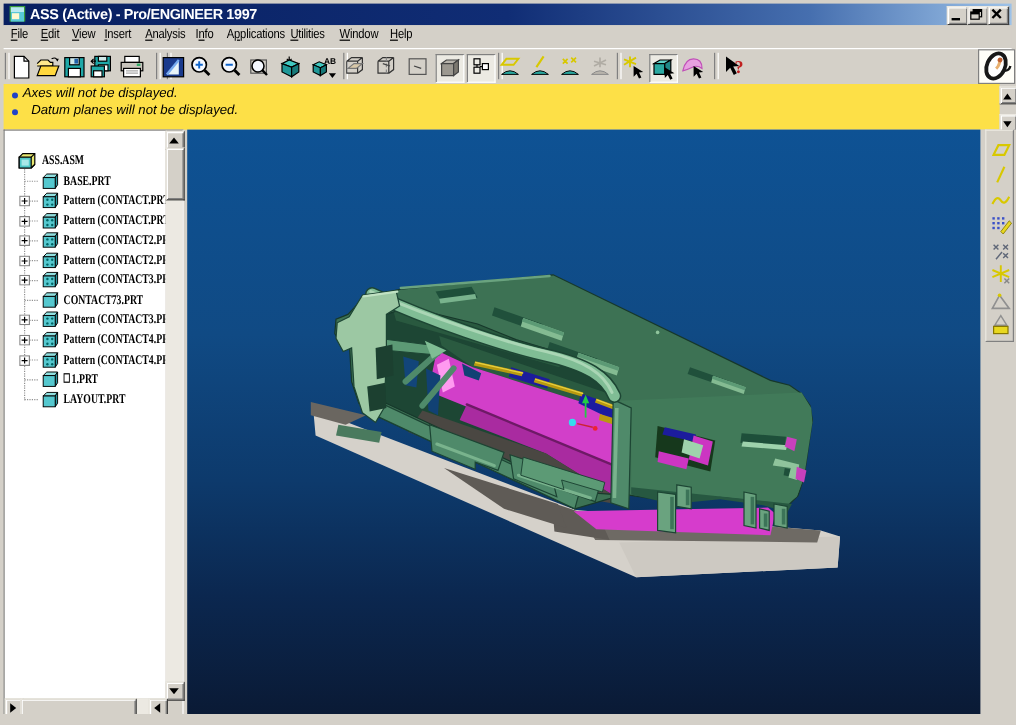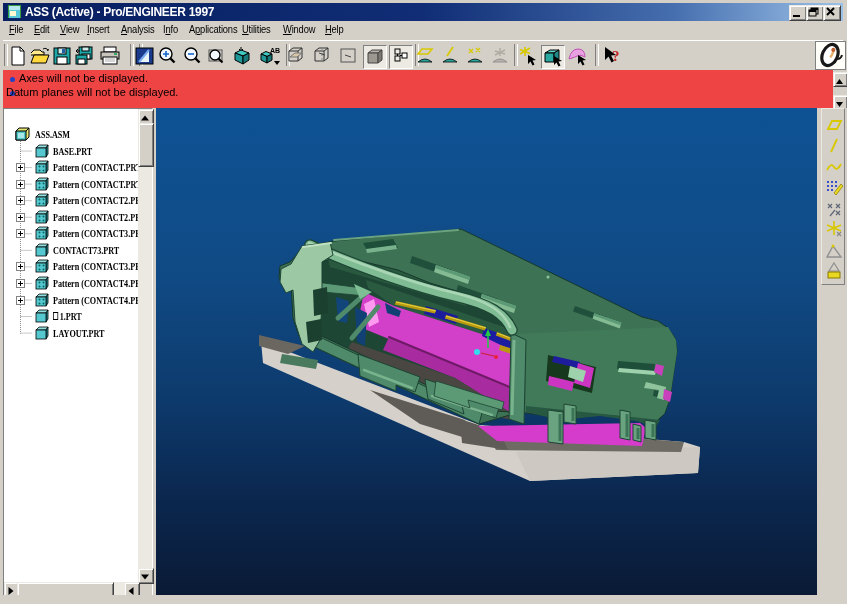--- a/index.html
+++ b/index.html
@@ -7,21 +7,21 @@
   .abs{position:absolute;}
   #titlebar{left:3px;top:3px;width:840px;height:18px;background:linear-gradient(90deg,#081f60 0%,#102d75 50%,#466faf 80%,#9dc2e8 100%);color:#fff;font-weight:bold;font-size:12px;}
   #titletext{left:22px;top:2px;letter-spacing:-0.3px;}
   .capbtn{width:16px;height:14px;top:2px;background:#d4d0c8;border:1px solid;border-color:#ece9e2 #404040 #404040 #ece9e2;box-shadow:inset 1px 1px 0 #fff, inset -1px -1px 0 #808080;}
   #menubar{left:3px;top:21px;width:840px;height:28px;background:#d4d0c8;font-size:11px;color:#000;letter-spacing:-0.2px;}
   .mi{position:absolute;top:2px;transform:scaleX(0.85);transform-origin:0 50%;}
   #toolbar{left:3px;top:40px;width:840px;height:29px;background:#d4d0c8;border-top:1px solid #fff;}
   .sep{position:absolute;top:3px;width:2px;height:22px;border-left:1px solid #808080;border-right:1px solid #fff;}
   .ticon{position:absolute;top:4px;}
   .pressed{background:#eceae3;border:1px solid;border-color:#808080 #fff #fff #808080;}
-  #msg{left:3px;top:70px;width:830px;height:38px;background:#ef4444;font-size:11px;color:#000;}
+  #msg{left:3px;top:70px;width:830px;height:38px;background:#fde047;font-size:11px;color:#000;font-style:italic;}
   .bullet{position:absolute;width:5px;height:5px;border-radius:50%;background:#2242c8;left:7px;}
   .sbtn{position:absolute;background:#d4d0c8;border:1px solid;border-color:#ece9e2 #404040 #404040 #ece9e2;box-shadow:inset 1px 1px 0 #fff, inset -1px -1px 0 #808080;}
   #treewrap{left:3px;top:108px;width:150px;height:489px;background:#d4d0c8;border:1px solid;border-color:#808080 #fff #fff #808080;box-sizing:border-box;}
   #tree{left:0px;top:0px;width:134px;height:473px;background:#fff;overflow:hidden;font-family:"Liberation Serif",serif;font-weight:bold;font-size:11px;color:#000;}
   .trow{position:absolute;white-space:nowrap;transform:scaleX(0.74);transform-origin:0 0;}
   .ticn{position:absolute;}
   #viewport{left:156px;top:108px;width:661px;height:487px;background:linear-gradient(180deg,#0e5294 0%,#104a84 35%,#0d3a6c 60%,#0b274f 80%,#0a1a35 100%);}
   #rcol{left:817px;top:108px;width:30px;height:489px;background:#d4d0c8;}
   #rtb{left:821px;top:108px;width:24px;height:177px;background:#d4d0c8;border:1px solid;border-color:#ece9e2 #808080 #808080 #ece9e2;box-sizing:border-box;}
   #statusbar{left:0px;top:595px;width:847px;height:9px;background:#d4d0c8;}
@@ -200,21 +200,21 @@
         <ellipse cx="14" cy="13" rx="7.5" ry="11" fill="#fff" stroke="#181818" stroke-width="3.2"></ellipse>
         <path d="M14,6 q3,4 1,9" stroke="#e8b070" stroke-width="2.5" fill="none"></path>
         <circle cx="15" cy="7" r="2" fill="#c06030"></circle>
       </g>
       <path d="M21,17 q4,0 5,-4" stroke="#181818" stroke-width="2" fill="none"></path>
     </svg></div>
 <div class="abs" id="msg">
   <div class="bullet" style="top:7px"></div>
   <div class="abs" style="left:16px;top:2px">Axes will not be displayed.</div>
   <div class="bullet" style="top:21px"></div>
-  <div class="abs" style="left:3px;top:16px">Datum planes will not be displayed.</div>
+  <div class="abs" style="left:23px;top:16px">Datum planes will not be displayed.</div>
 </div>
 <div class="abs" style="left:833px;top:72px;width:13px;height:36px;">
   <div class="sbtn" style="left:0;top:0;width:13px;height:13px;"><svg width="11" height="11">
         <path d="M5.5,3 l3.5,5 h-7 z" fill="#000"></path>
       </svg></div>
   <div class="sbtn" style="left:0;top:23px;width:13px;height:13px;"><svg width="11" height="11">
         <path d="M5.5,8 l3.5,-5 h-7 z" fill="#000"></path>
       </svg></div>
 </div>
 <div class="abs" id="treewrap">

